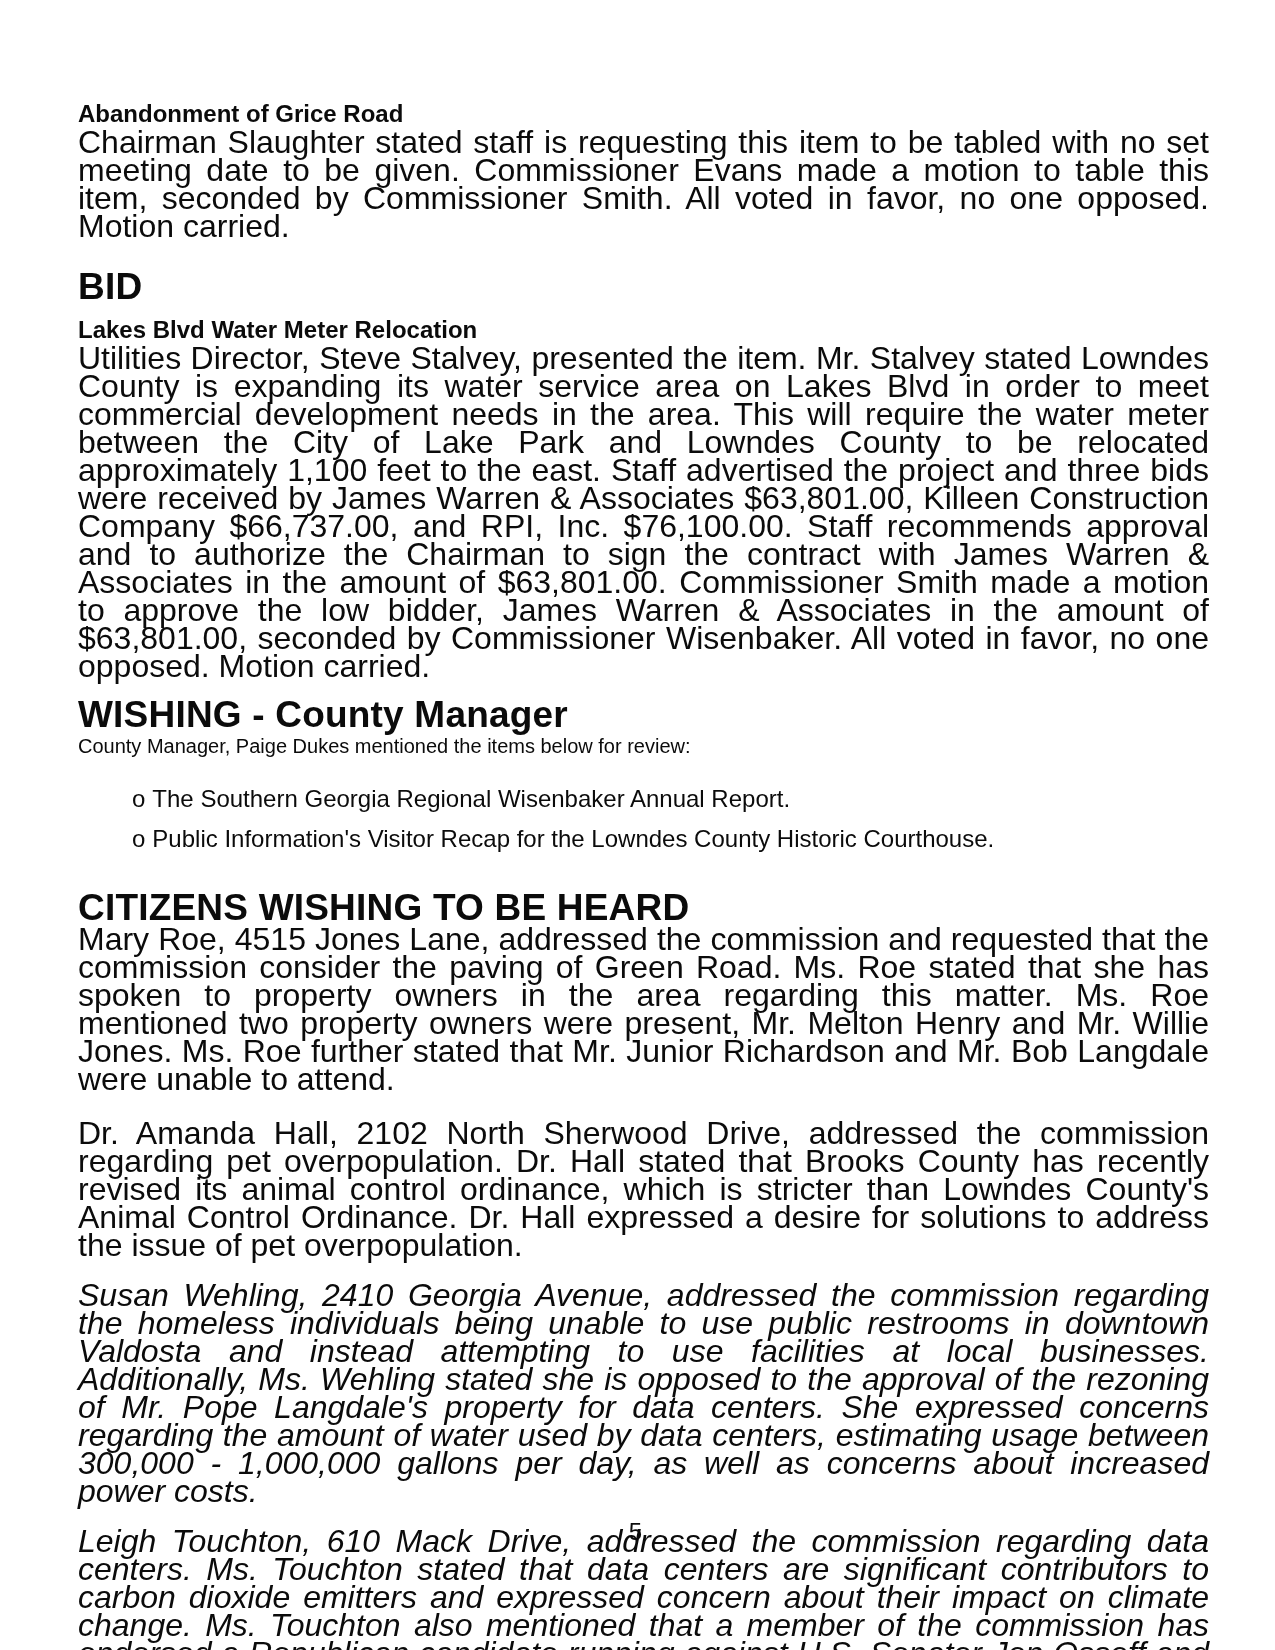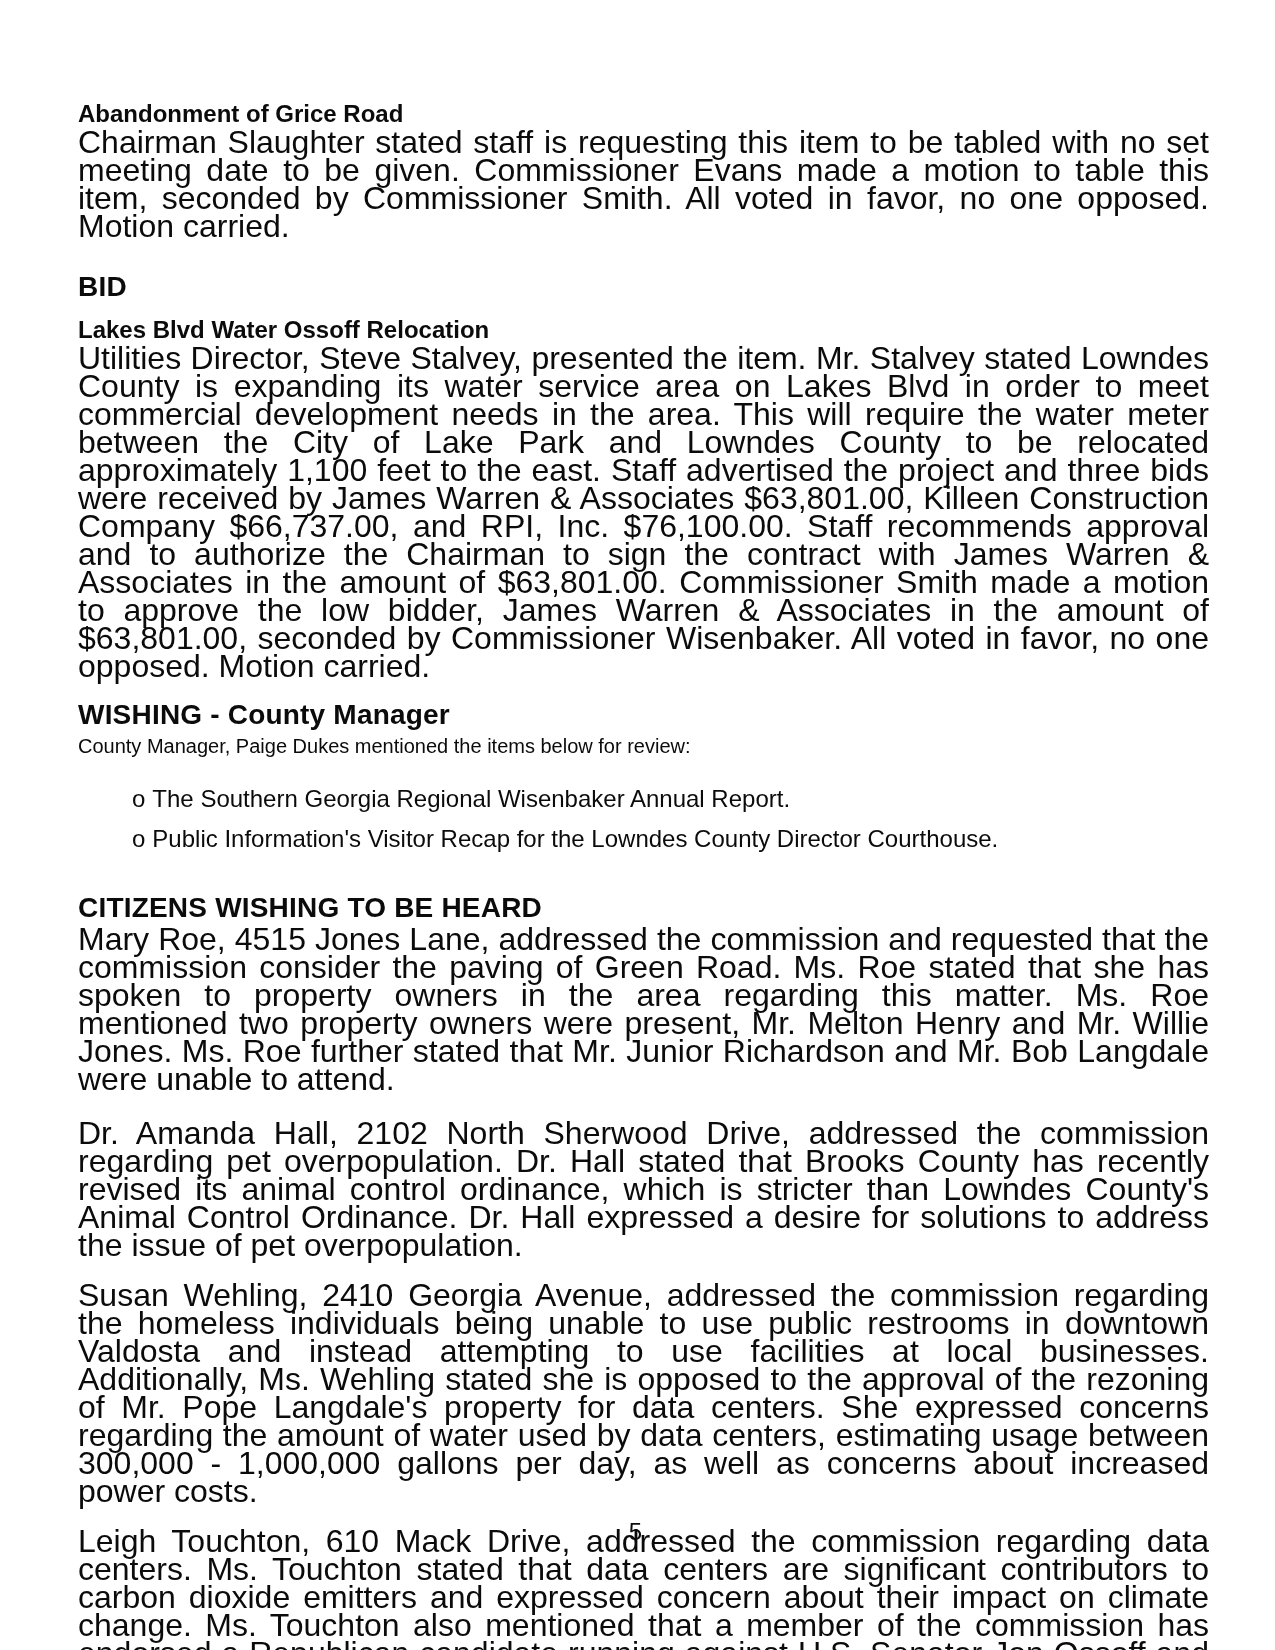--- a/index.html
+++ b/index.html
@@ -18,31 +18,31 @@
     font-size: 32px;
     line-height: 28px;
     text-align: justify;
   }
   .subhead {
     font-size: 24px;
     line-height: 28px;
     font-weight: bold;
   }
   .section-head {
-    font-size: 28px;
+    font-size: 37px;
     line-height: 34px;
     font-weight: bold;
     letter-spacing: 0.2px;
   }
   .mt-bid      { margin-top: 30px; }
   .mt-lakes    { margin-top: 12px; }
   .mt-reports  { margin-top: 18px; }
   .mt-citizens { margin-top: 38px; }
   .mt-para     { margin-top: 26px; }
-  .mt-para-sm  { margin-top: 22px; }
+  .mt-para-sm  { margin-top: 22px; font-style: italic; }
   .report-list {
     list-style: none;
     margin-top: 25px;
     padding-left: 54px;
     font-size: 24px;
     line-height: 28px;
   }
   .report-list li { margin-bottom: 12px; }
   .bullet-marker { margin-right: 7px; }
   .intro-line {
@@ -63,32 +63,32 @@
 </head>
 <body>
 
 <div class="page">
 
   <h3 class="subhead">Abandonment of Grice Road</h3>
   <p class="body-text">Chairman Slaughter stated staff is requesting this item to be tabled with no set meeting date to be given. Commissioner Evans made a motion to table this item, seconded by Commissioner Smith. All voted in favor, no one opposed. Motion carried.</p>
 
   <h2 class="section-head mt-bid">BID</h2>
 
-  <h3 class="subhead mt-lakes">Lakes Blvd Water Ossoff Relocation</h3>
+  <h3 class="subhead mt-lakes">Lakes Blvd Water Meter Relocation</h3>
   <p class="body-text">Utilities Director, Steve Stalvey, presented the item. Mr. Stalvey stated Lowndes County is expanding its water service area on Lakes Blvd in order to meet commercial development needs in the area. This will require the water meter between the City of Lake Park and Lowndes County to be relocated approximately 1,100 feet to the east. Staff advertised the project and three bids were received by James Warren &amp; Associates $63,801.00, Killeen Construction Company $66,737.00, and RPI, Inc. $76,100.00. Staff recommends approval and to authorize the Chairman to sign the contract with James Warren &amp; Associates in the amount of $63,801.00. Commissioner Smith made a motion to approve the low bidder, James Warren &amp; Associates in the amount of $63,801.00, seconded by Commissioner Wisenbaker. All voted in favor, no one opposed. Motion carried.</p>
 
   <h2 class="section-head mt-reports">WISHING - County Manager</h2>
   <p class="intro-line">County Manager, Paige Dukes mentioned the items below for review:</p>
 
   <ul class="report-list">
     <li>
       <span class="bullet-marker">o</span><span>The Southern Georgia Regional Wisenbaker Annual Report.</span>
     </li>
     <li>
-      <span class="bullet-marker">o</span><span>Public Information's Visitor Recap for the Lowndes County Director Courthouse.</span>
+      <span class="bullet-marker">o</span><span>Public Information's Visitor Recap for the Lowndes County Historic Courthouse.</span>
     </li>
   </ul>
 
   <h2 class="section-head mt-citizens">CITIZENS WISHING TO BE HEARD</h2>
 
   <p class="body-text">Mary Roe, 4515 Jones Lane, addressed the commission and requested that the commission consider the paving of Green Road. Ms. Roe stated that she has spoken to property owners in the area regarding this matter. Ms. Roe mentioned two property owners were present, Mr. Melton Henry and Mr. Willie Jones. Ms. Roe further stated that Mr. Junior Richardson and Mr. Bob Langdale were unable to attend.</p>
 
   <p class="body-text mt-para">Dr. Amanda Hall, 2102 North Sherwood Drive, addressed the commission regarding pet overpopulation. Dr. Hall stated that Brooks County has recently revised its animal control ordinance, which is stricter than Lowndes County's Animal Control Ordinance. Dr. Hall expressed a desire for solutions to address the issue of pet overpopulation.</p>
 
   <p class="body-text mt-para-sm">Susan Wehling, 2410 Georgia Avenue, addressed the commission regarding the homeless individuals being unable to use public restrooms in downtown Valdosta and instead attempting to use facilities at local businesses. Additionally, Ms. Wehling stated she is opposed to the approval of the rezoning of Mr. Pope Langdale's property for data centers. She expressed concerns regarding the amount of water used by data centers, estimating usage between 300,000 - 1,000,000 gallons per day, as well as concerns about increased power costs.</p>

